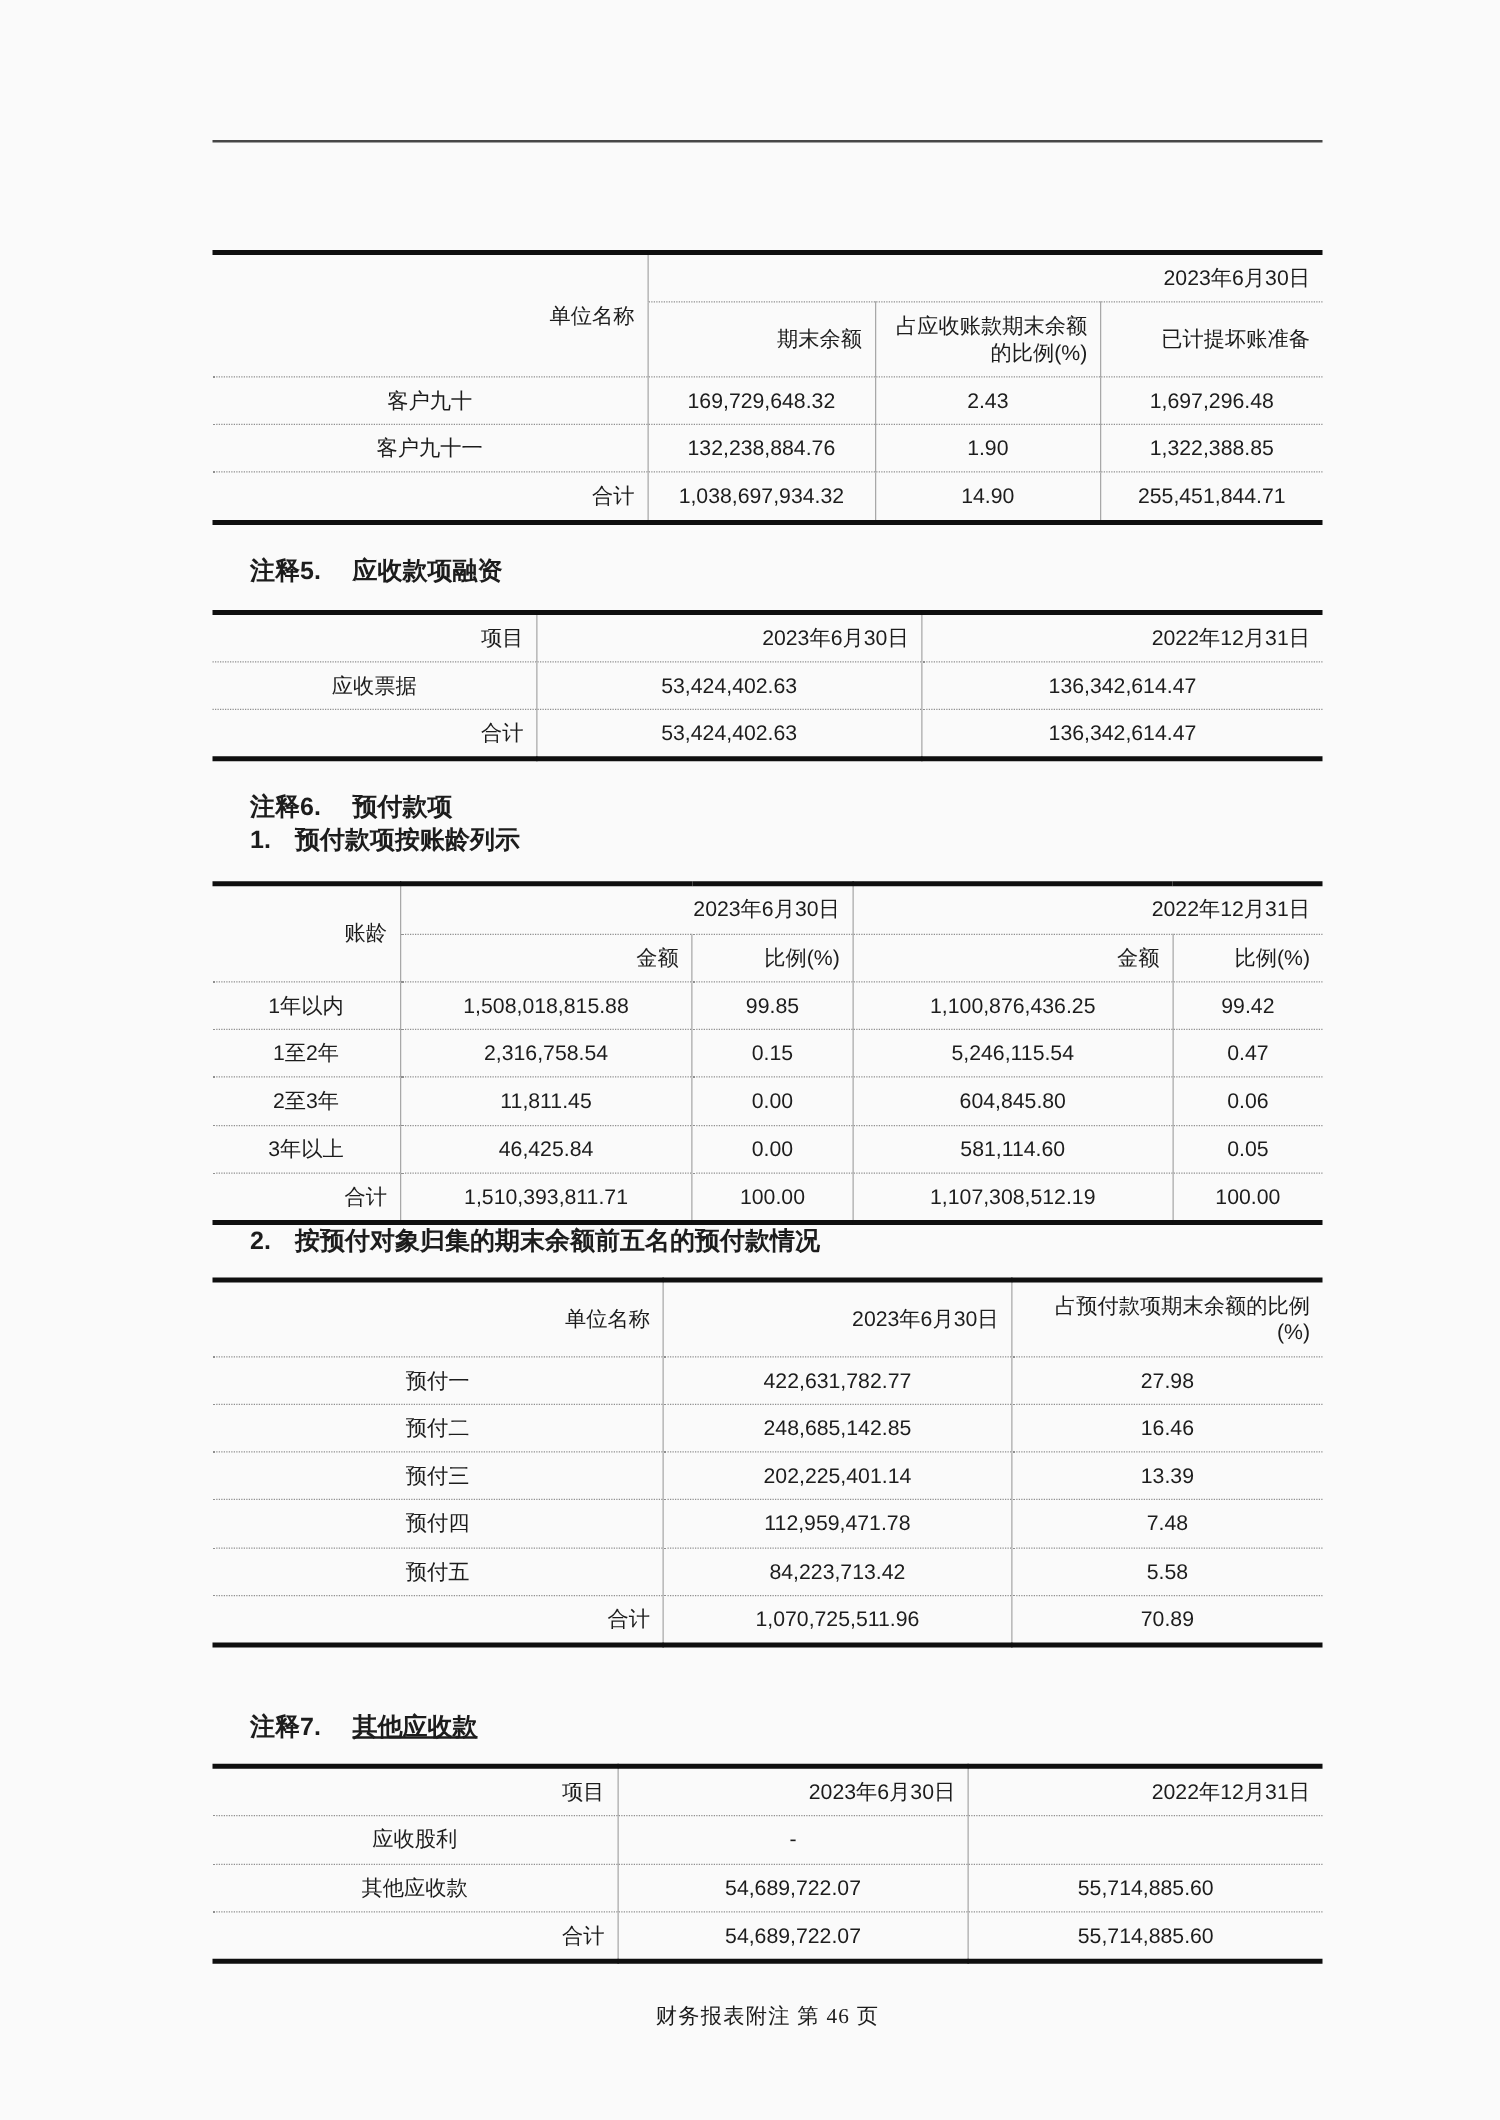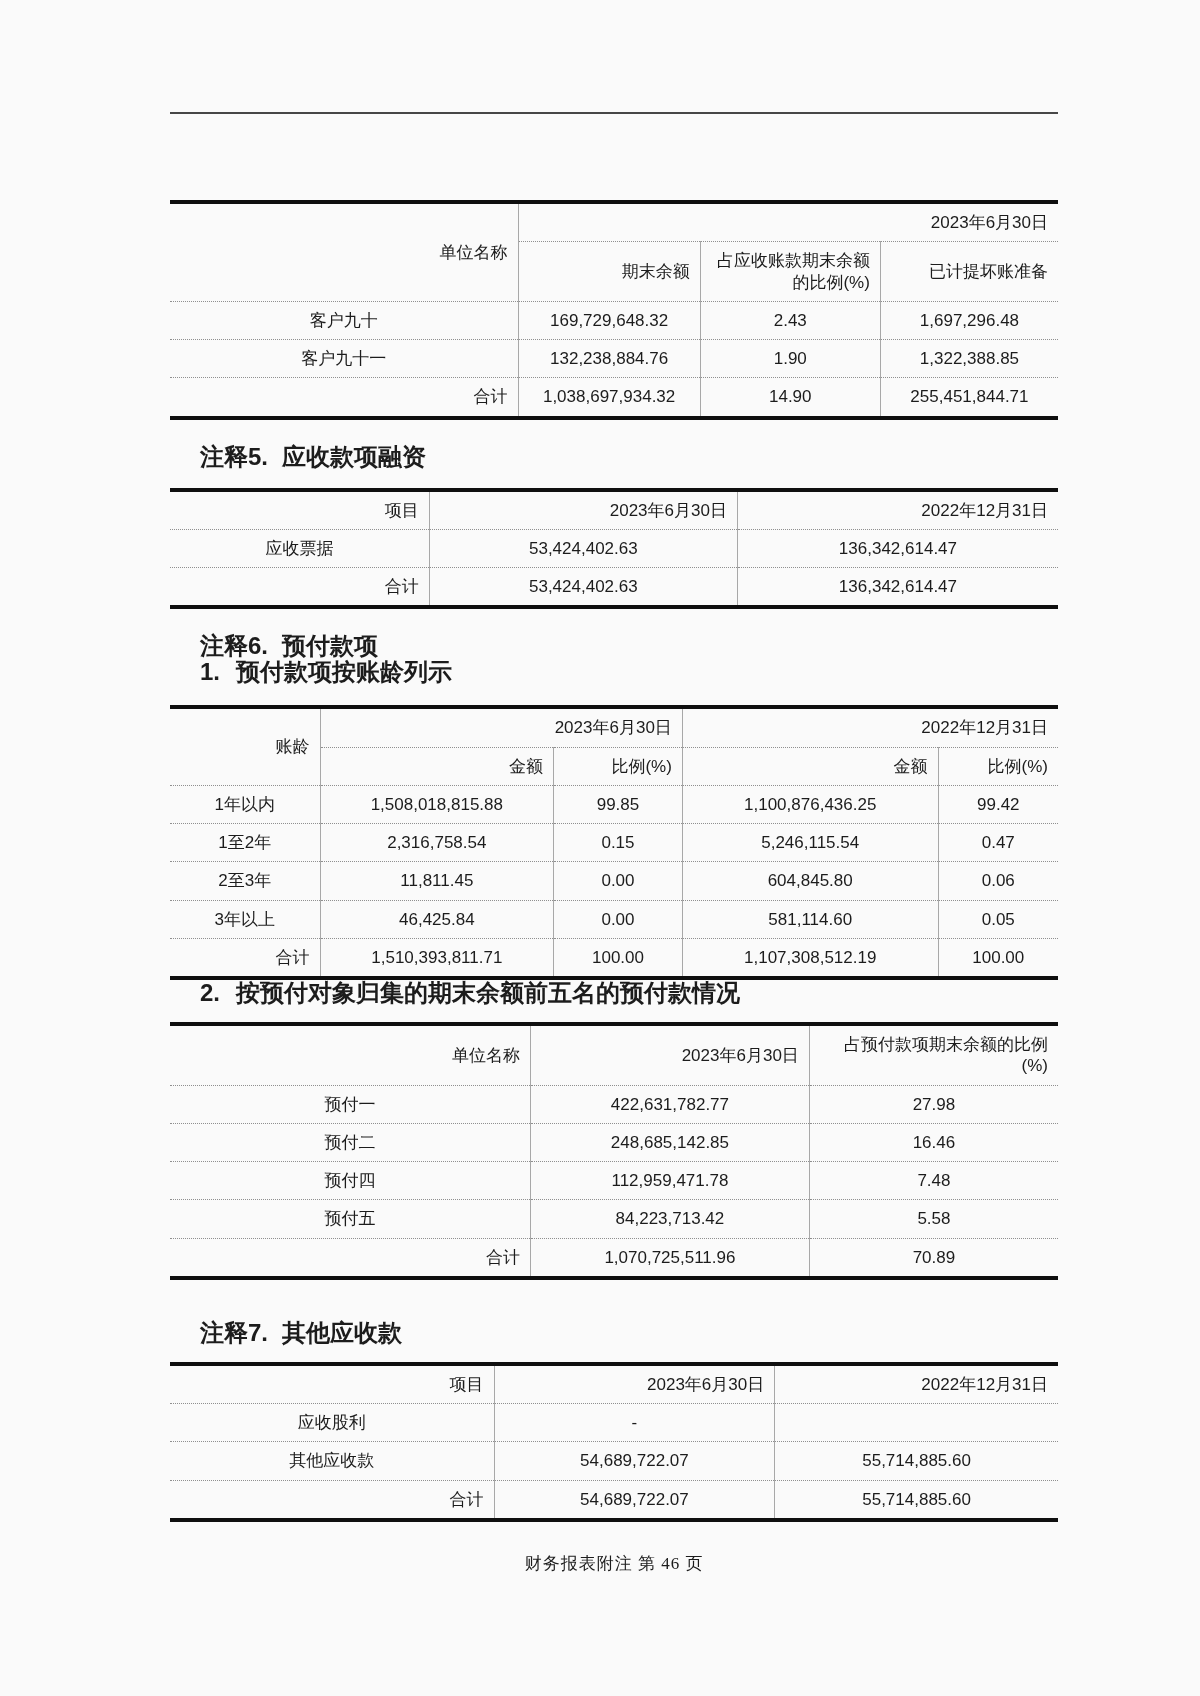--- a/index.html
+++ b/index.html
@@ -32,29 +32,29 @@
   .r { text-align:center; }
   .c { text-align:right; }
 
   .t1 { margin-top:86px; }
   .t2 { margin-top:18px; }
   .t3 { margin-top:20px; }
   .t4 { margin-top:16px; }
   .t5 { margin-top:16px; }
 
   .note-title, .item-title {
-    font-size:24px; font-weight:bold;
+    font-size:20px; font-weight:bold;
     padding-left:30px;
     line-height:26px;
   }
   .note-title { margin-top:24px; }
   .item-title { }
   .note-title .num { display:inline-block; min-width:82px; }
   .item-title .num { display:inline-block; min-width:36px; }
-  .nt5 { margin-top:40px; }
+  .nt5 { margin-top:51px;text-decoration:underline; }
 
   .footer {
     margin-top:30px;
     text-align:center;
     font-family:"Liberation Serif","DejaVu Serif",serif;
     font-size:17px;
     letter-spacing:1px;
   }
 </style>
 </head>
@@ -226,20 +226,25 @@
           <td class="l">预付一</td>
           <td class="r vl">422,631,782.77</td>
           <td class="r vl">27.98</td>
         </tr>
         <tr>
           <td class="l">预付二</td>
           <td class="r vl">248,685,142.85</td>
           <td class="r vl">16.46</td>
         </tr>
         <tr>
+          <td class="l">预付三</td>
+          <td class="r vl">202,225,401.14</td>
+          <td class="r vl">13.39</td>
+        </tr>
+        <tr>
           <td class="l">预付四</td>
           <td class="r vl">112,959,471.78</td>
           <td class="r vl">7.48</td>
         </tr>
         <tr>
           <td class="l">预付五</td>
           <td class="r vl">84,223,713.42</td>
           <td class="r vl">5.58</td>
         </tr>
         <tr>

